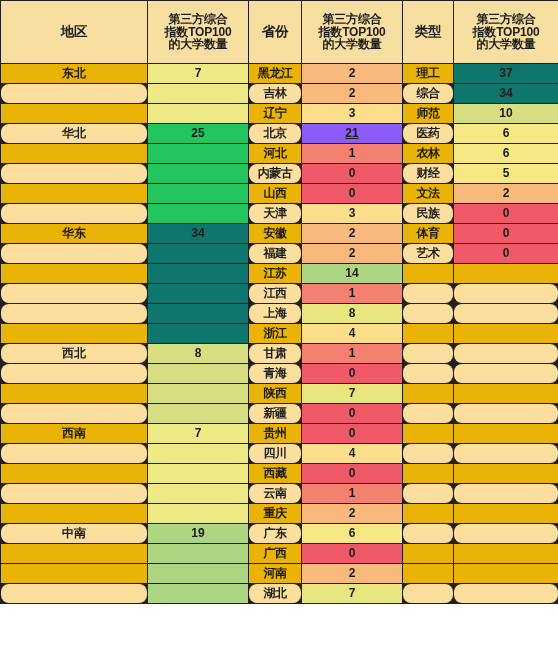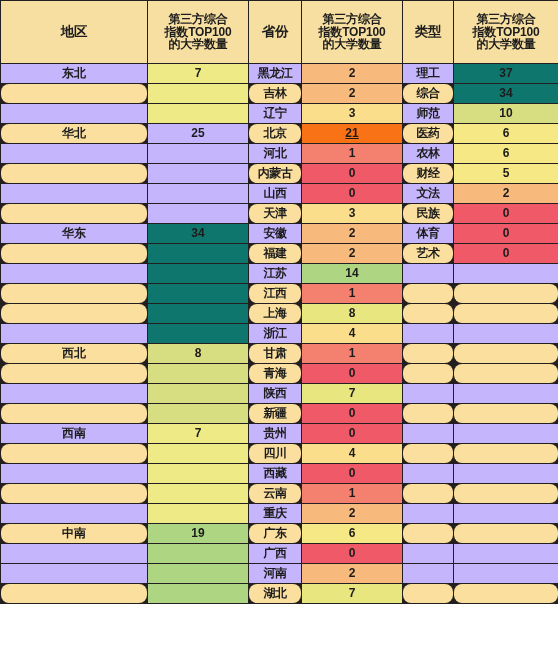--- a/index.html
+++ b/index.html
@@ -50,32 +50,32 @@
 
   
   col.c-region  { width: 146px; }
   col.c-rnum    { width: 100px; }
   col.c-prov    { width:  52px; }
   col.c-pnum    { width: 100px; }
   col.c-type    { width:  50px; }
   col.c-tnum    { width: 104px; }
 
   
-  td.lbl-a { background:#c4b5fd; }
+  td.lbl-a { background:#eab308; }
   td.lbl-b { background:#fbdf9f;border-radius:8px; }
 
   td.prov  { font-size: 13px; letter-spacing:-0.5px;margin-top:26px; }
   td.type  { font-size: 13px; letter-spacing:-0.5px; }
   td.num   { font-size: 13px; }
   td.region{ font-size: 13.5px; }
 
   
   .h-g3 { background:#0f766e; }   
-  .h-g2 { background:#c4b5fd; }   
-  .h-g2b{ background:#f97316;text-decoration:underline; }   
+  .h-g2 { background:#22c55e; }   
+  .h-g2b{ background:#8b5cf6;text-decoration:underline; }   
   .h-g1 { background:#aed581; }   
   .h-y3 { background:#d7de81; }   
   .h-y2 { background:#e8e67f; }   
   .h-y2b{ background:#eeea86; }
   .h-y1 { background:#f6e884; }   
   .h-y0 { background:#fade8c; }   
   .h-o1 { background:#f7ba7c; }   
   .h-r1 { background:#f4806f; }   
   .h-r2 { background:#f05a68; }
 </style>

